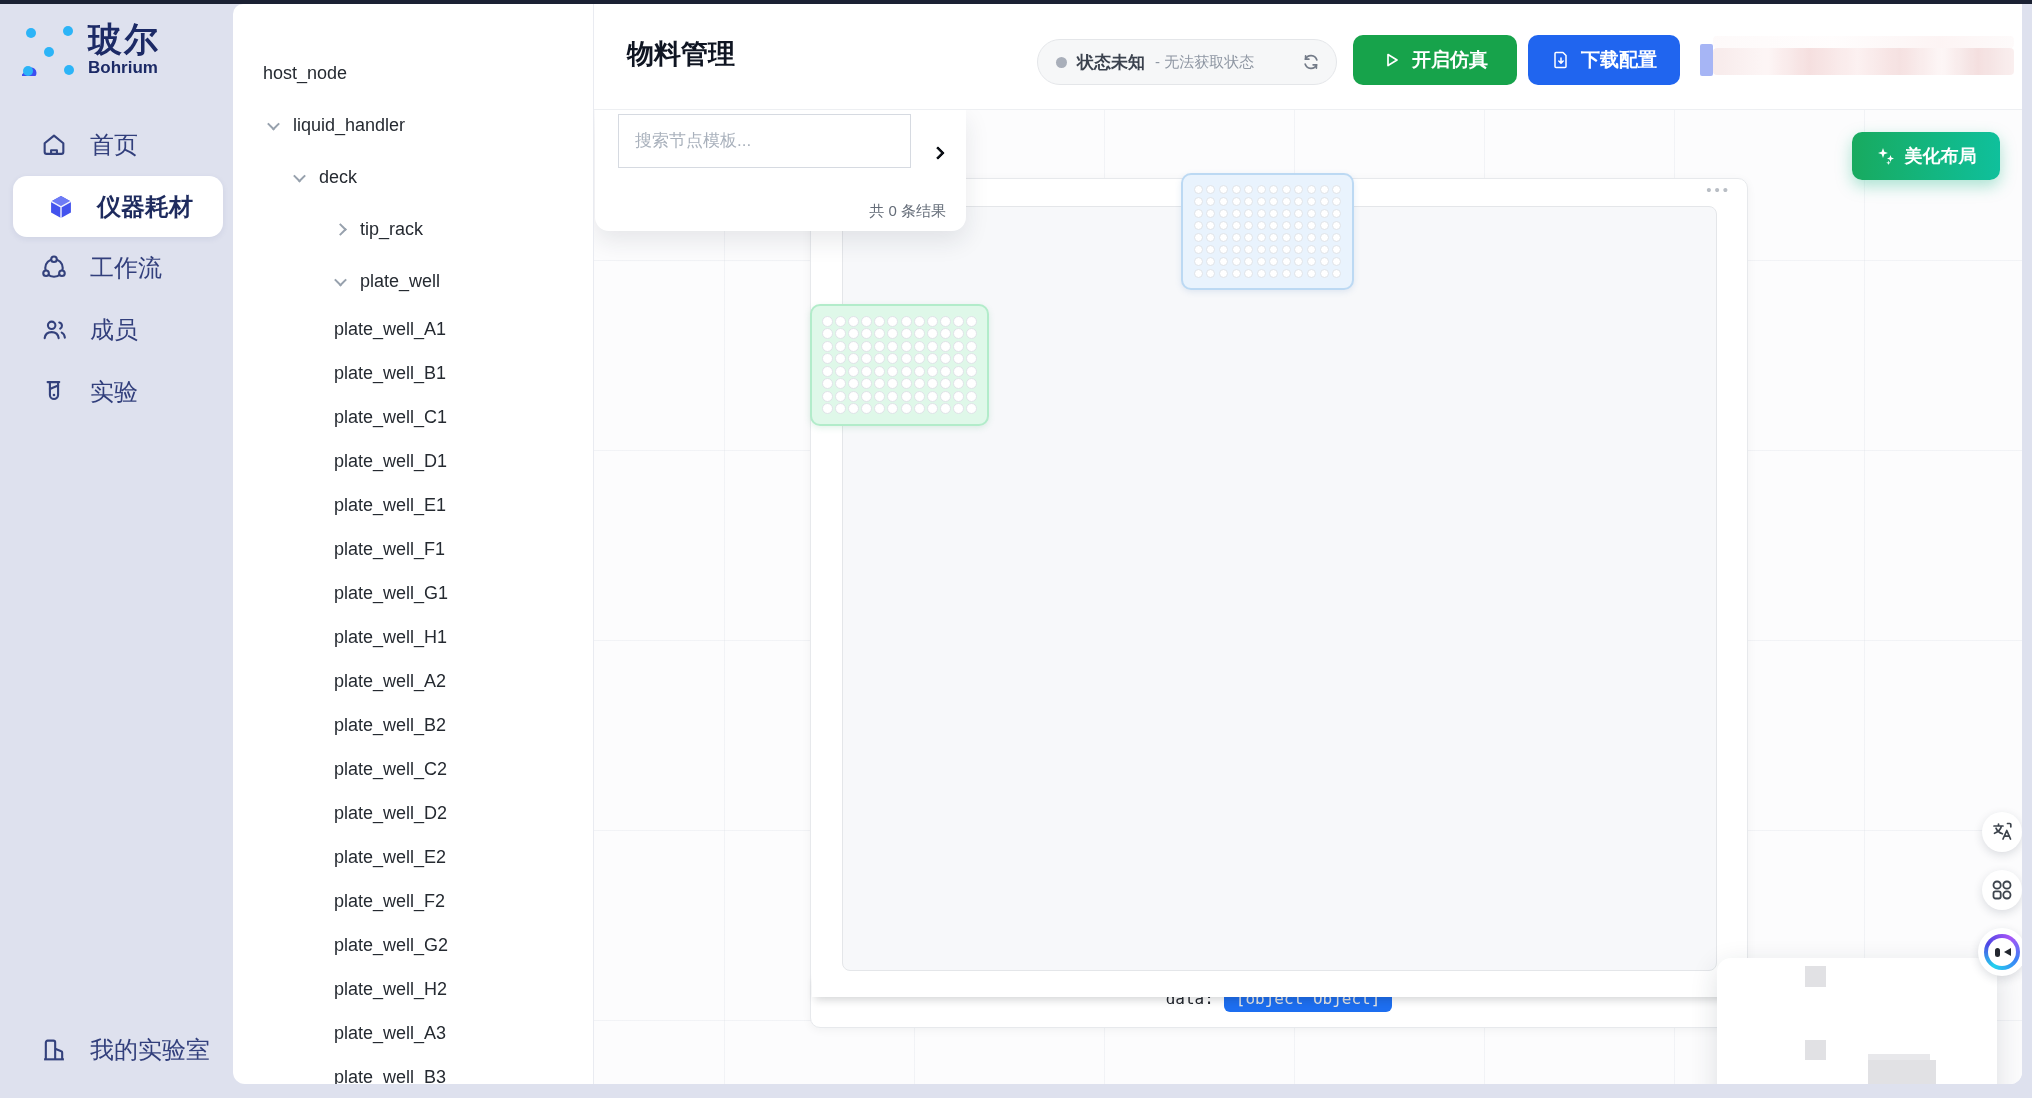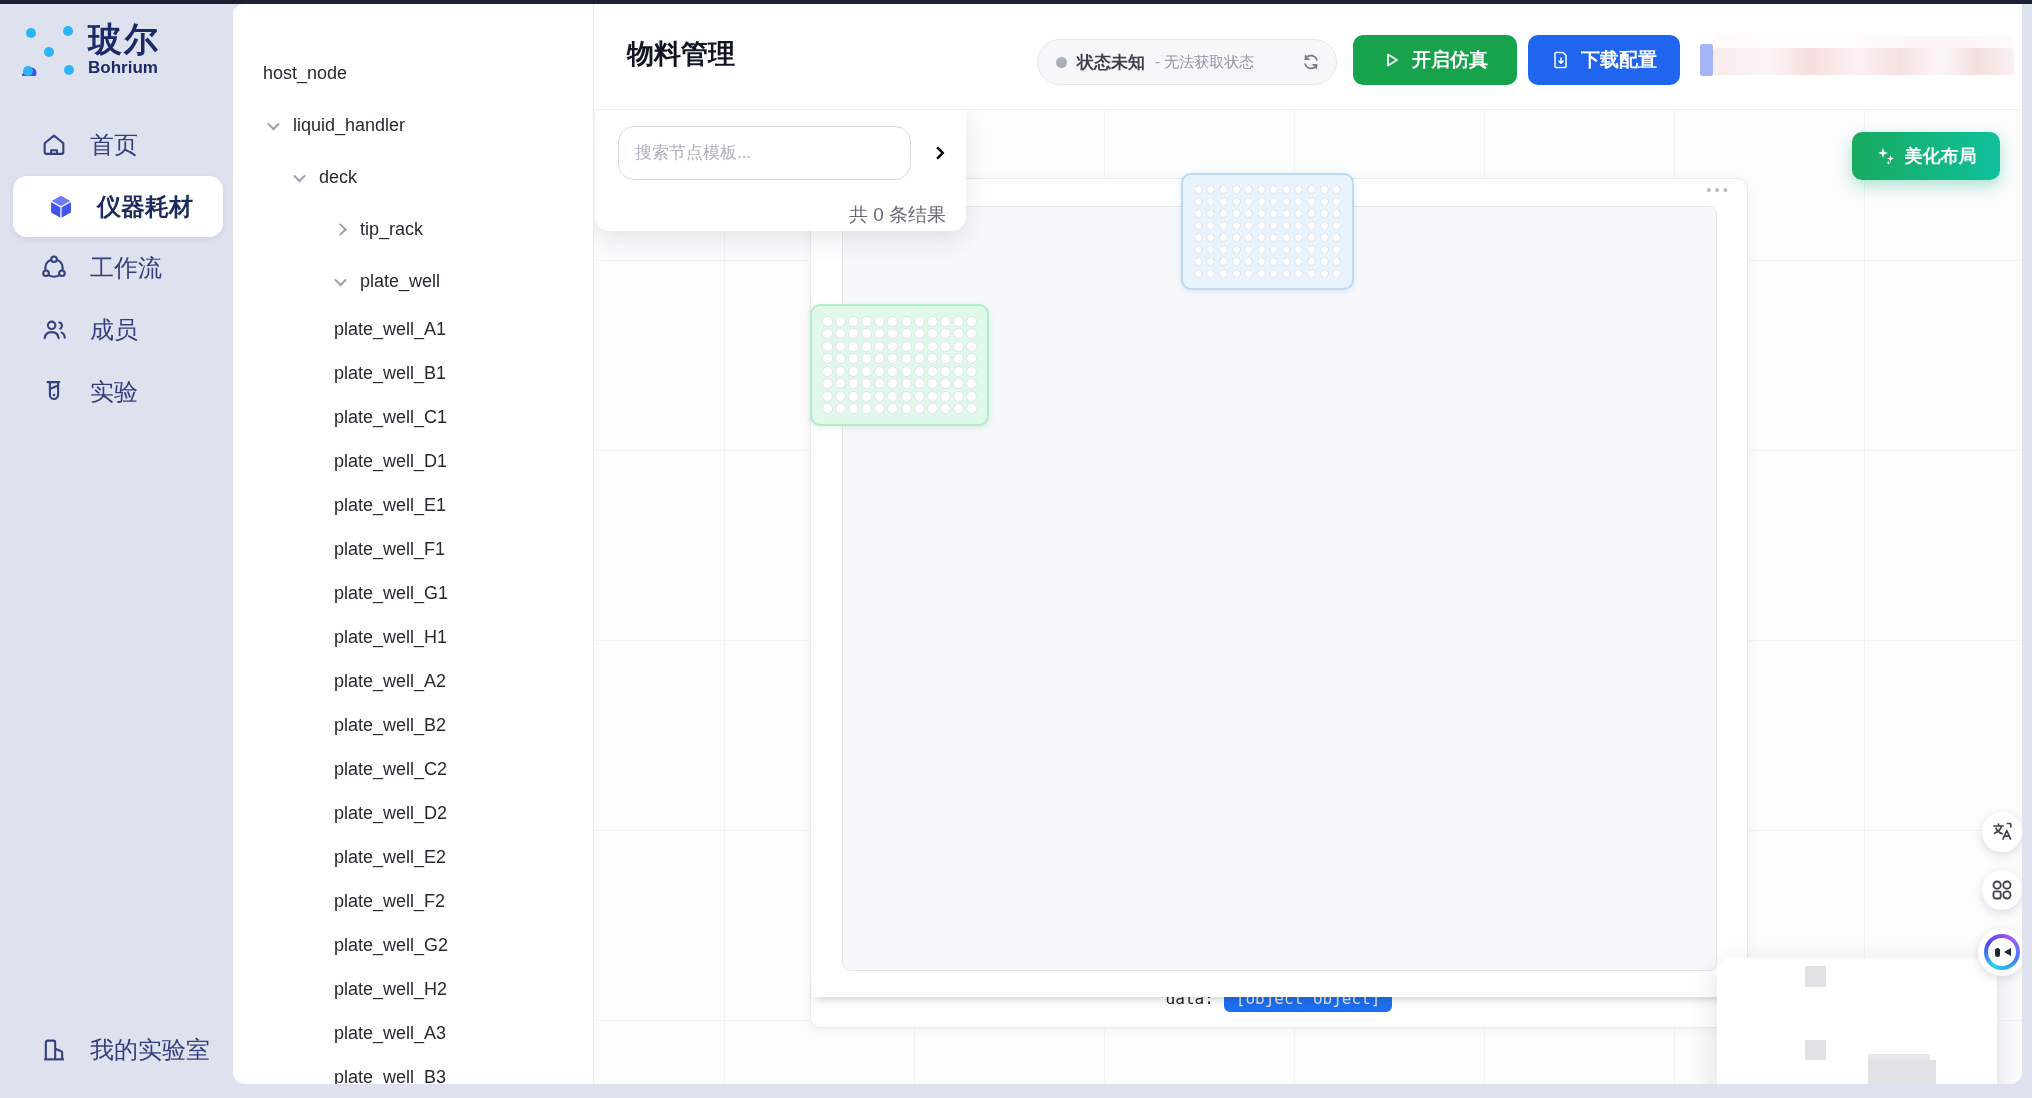--- a/index.html
+++ b/index.html
@@ -69,28 +69,28 @@
 
   
   .canvas { position:absolute; left:0; top:106px; width:1428px; height:974px;
     background:#fcfcfd;
     background-image:linear-gradient(to right, rgba(222,226,232,.35) 1px, transparent 1px),
                      linear-gradient(to bottom, rgba(222,226,232,.35) 1px, transparent 1px);
     background-size:190px 190px; background-position:-60px -40px; }
 
   .search-card { position:absolute; left:1px; top:0px; width:371px; height:121px; background:#fff;
     border-radius:0 0 14px 14px; box-shadow:0 10px 24px rgba(30,40,60,.10); z-index:15; }
-  .search-input { position:absolute; left:23px; top:16px; width:293px; height:54px;
-    border:1px solid #d6dae1; border-radius:16px; padding:0 16px; font-size:17px; color:#30363f;
+  .search-input { position:absolute; left:23px; top:4px; width:293px; height:54px;
+    border:1px solid #d6dae1; border-radius:0; padding:0 16px; font-size:17px; color:#30363f;
     outline:none; background:#fff; font-family:"Liberation Sans",sans-serif; }
   .search-input::placeholder { color:#a9b1bc; }
   .search-go { position:absolute; left:330px; top:30px; width:26px; height:26px; cursor:pointer;
     display:flex; align-items:center; justify-content:center; }
   .search-go .chev { width:10px; height:10px; border-width:3px; border-color:#0d1117; border-radius:1px; }
-  .search-count { position:absolute; right:20px; top:92px; font-size:19px; color:#646c78; }
+  .search-count { position:absolute; right:20px; top:92px; font-size:15px; color:#646c78; }
 
   .beautify-btn { position:absolute; left:1258px; top:22px; width:148px; height:48px; border-radius:10px;
     background:linear-gradient(90deg,#18aa5f,#0fc09c); color:#fff; font-size:18px; font-weight:bold;
     display:flex; align-items:center; justify-content:center; gap:9px; cursor:pointer;
     box-shadow:0 6px 16px rgba(16,180,130,.35); z-index:15; }
 
   
   .node-card { position:absolute; left:216px; top:68px; width:938px; height:850px; background:#fff;
     border:1px solid #e7e9ec; border-radius:10px; box-shadow:0 2px 10px rgba(25,30,40,.05); z-index:5; }
   .node-title { position:absolute; left:0; top:7px; width:100%; text-align:center;

